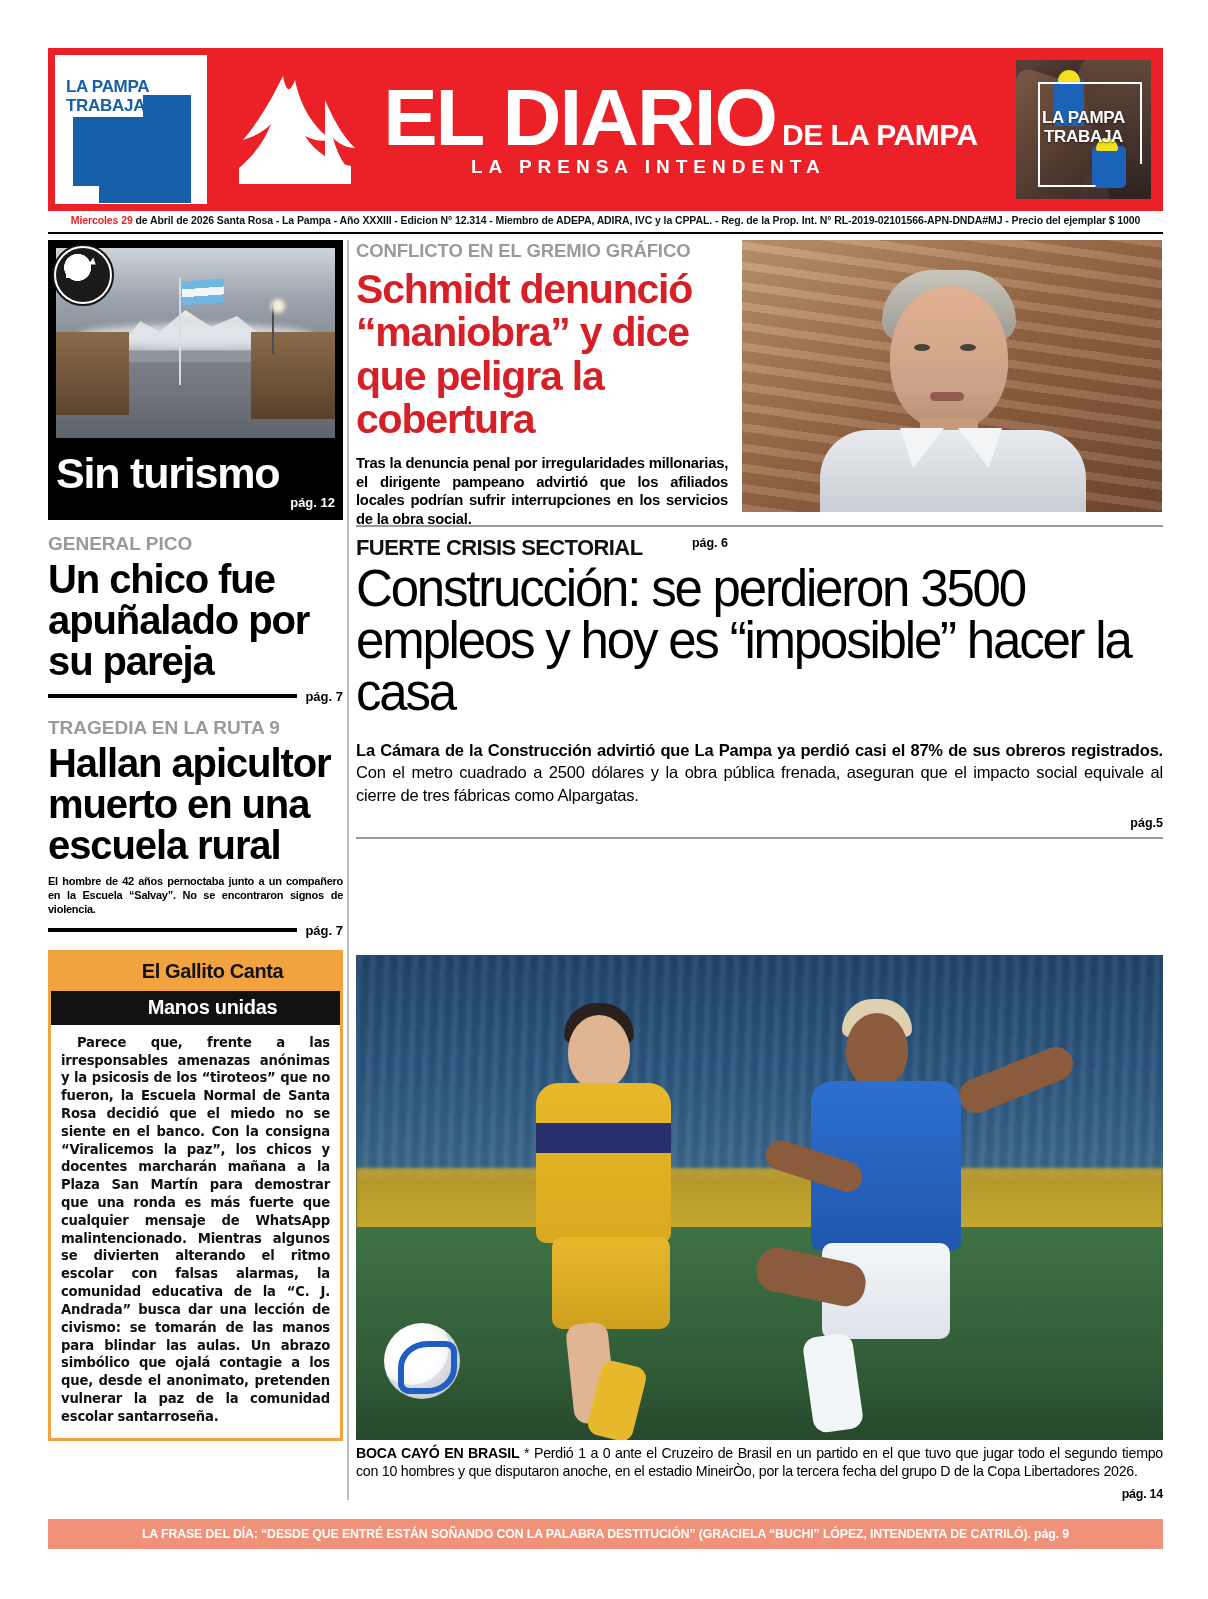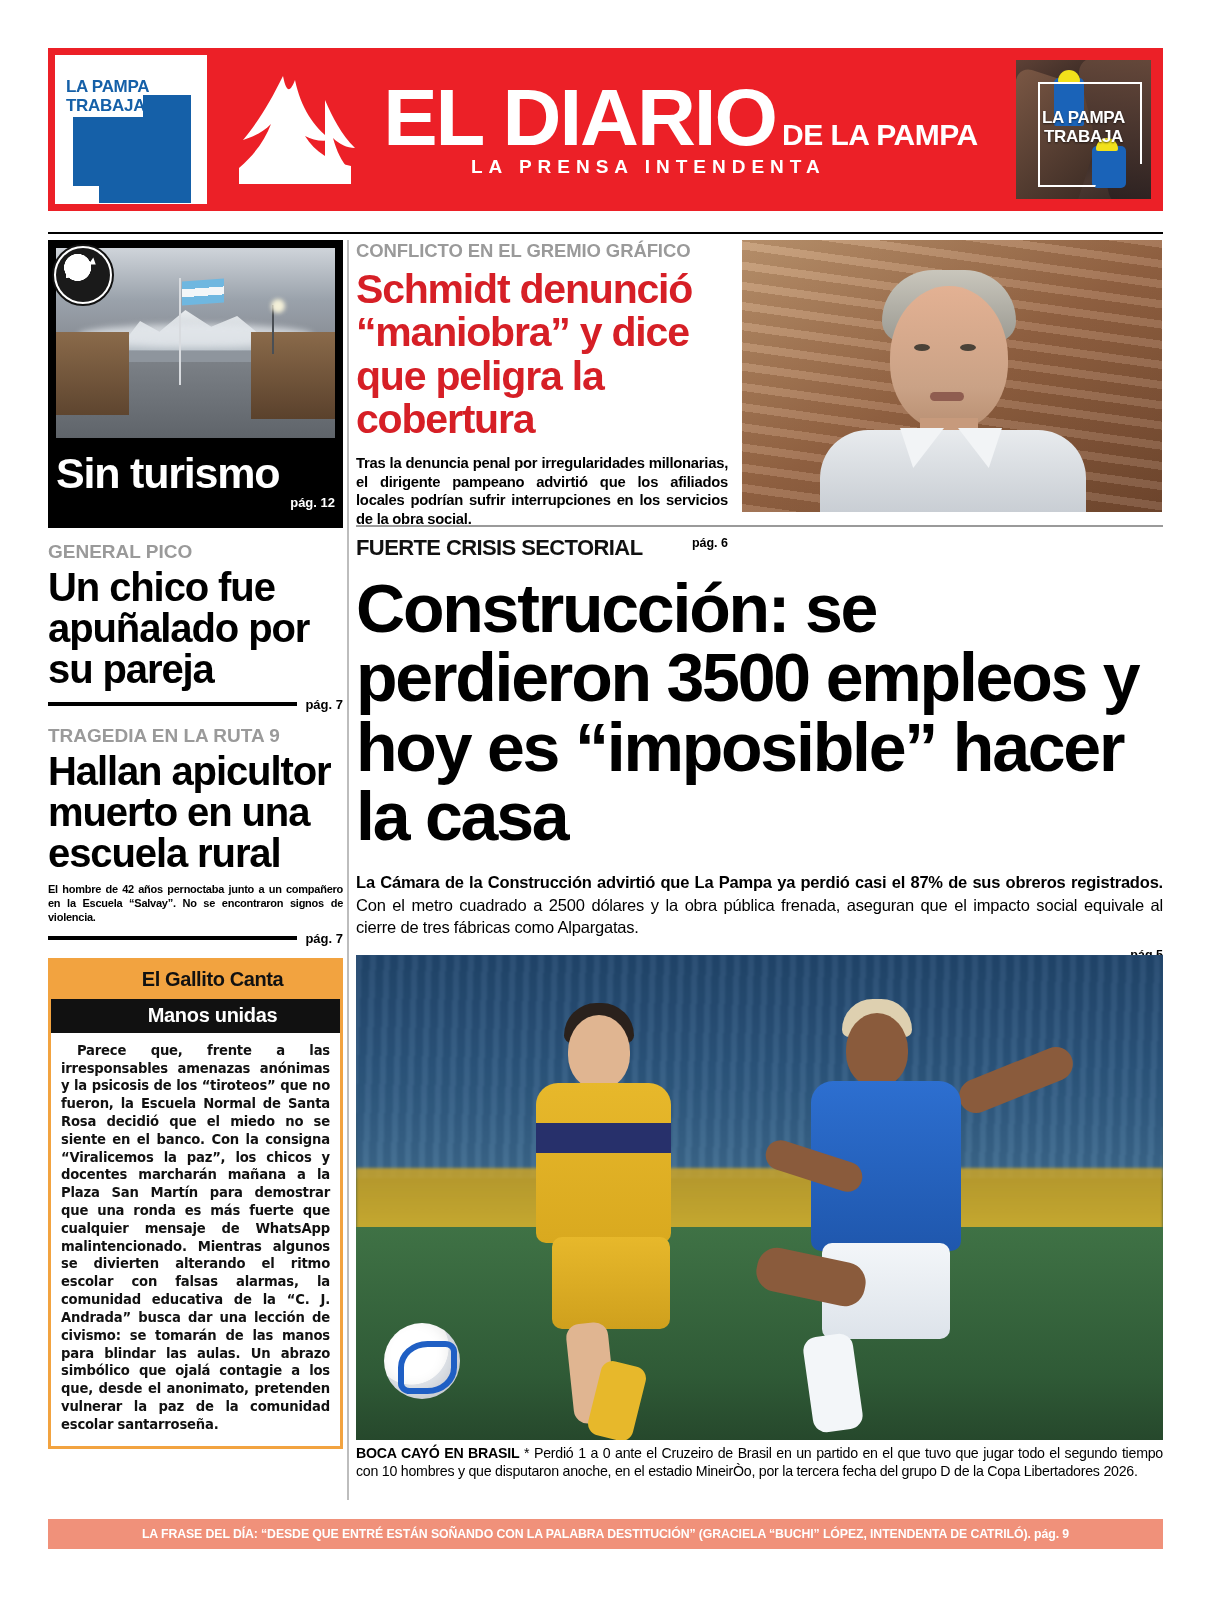--- a/index.html
+++ b/index.html
@@ -128,21 +128,21 @@
   }
   .dateline .red { color: #ec2027; }
   .rule-top {
     position: absolute; left: 48px; top: 232px; width: 1115px; height: 2px;
     background: #000;
   }
 
   
   .leftcol { position: absolute; left: 48px; top: 240px; width: 295px; }
 
-  .blackbox { background: #000; padding: 8px 8px 18px 8px; }
+  .blackbox { background: #000; padding: 8px 8px 10px 8px; }
   .blackbox .photo {
     width: 279px; height: 190px;
     position: relative; overflow: hidden;
     background: linear-gradient(#b9c0c9 0%, #9aa3ae 38%, #6f7680 60%, #5a5f66 100%);
   }
   .bp-sky { position:absolute; left:0; top:0; width:100%; height:46%;
     background: linear-gradient(#cfd4da,#9aa2ab 60%,#8b9098); }
   .bp-mtn { position:absolute; left:22%; top:28%; width:58%; height:26%;
     background: linear-gradient(#f2f4f6,#b9c1c8);
     clip-path: polygon(0 100%,14% 40%,26% 62%,42% 18%,58% 52%,74% 30%,100% 100%); }
@@ -314,22 +314,22 @@
 
   
   .mainstory { position: absolute; left: 356px; top: 525px; width: 807px; }
   .ms-rule { height: 2px; background: #9a9a9a; width: 100%; }
   .ms-kicker {
     color: #111; font-weight: bold; font-size: 22px; margin-top: 8px;
     letter-spacing: -0.6px;
     font-family: "Liberation Sans Narrow","Liberation Sans", sans-serif;
   }
   .ms-head {
-    color: #000; font-weight: bold; font-size: 68px; line-height: 1.02;
-    margin-top: 13px; letter-spacing: -2.2px;
+    color: #000; font-weight: normal; font-size: 51px; line-height: 1.02;
+    margin-top: 2px; letter-spacing: -2.2px;
     font-family: "Liberation Sans Narrow","Liberation Sans", sans-serif;
   }
   .ms-deck {
     font-size: 16.5px; line-height: 1.35; margin-top: 20px; text-align: justify;
     letter-spacing: -0.2px;
     font-family: "Liberation Sans Narrow","Liberation Sans", sans-serif;
   }
   .ms-deck b { font-weight: bold; }
   .ms-pag { text-align: right; font-size: 12.5px; font-weight: bold; margin-top: 10px; }
   .ms-rule2 { height: 2px; background: #9a9a9a; width: 100%; margin-top: 7px; }
@@ -489,20 +489,23 @@
       <div class="worker2"></div>
       <div class="helm2"></div>
       <div class="map-outline"></div>
       <div class="rtext">
         <div>LA PAMPA</div>
         <div>TRABAJA</div>
       </div>
     </div>
   </div>
 
+  <div class="dateline">
+    <span class="red">Miercoles 29</span><span> de Abril de 2026  Santa Rosa - La Pampa - Año XXXIII -   Edicion N° 12.314  - Miembro de ADEPA, ADIRA, IVC y la CPPAL. - Reg. de la Prop. Int. N° RL-2019-02101566-APN-DNDA#MJ - Precio del ejemplar $ 1000</span>
+  </div>
   <div class="rule-top"></div>
 
   <div class="vdivider"></div>
 
   <div class="leftcol">
 
     <div class="blackbox">
       <div class="photo">
         <div class="bp-sky"></div>
         <div class="bp-mtn"></div>
@@ -606,19 +609,20 @@
     <div class="sp-p2-shirt"></div>
     <div class="sp-p2-arm2"></div>
     <div class="sp-p2-shorts"></div>
     <div class="sp-p2-leg"></div>
     <div class="sp-p2-sock"></div>
     <div class="sp-ball"></div>
   </div>
 
   <div class="sportscap">
     <b>BOCA CAYÓ EN BRASIL</b><span> * Perdió 1 a 0 ante el Cruzeiro de Brasil en un partido en el que tuvo que jugar todo el segundo tiempo con 10 hombres y que disputaron anoche, en el estadio MineirÒo, por la tercera fecha del grupo D de la Copa Libertadores 2026.</span>
+    <span class="pg">pág. 14</span>
   </div>
 
   <div class="banner">
     <span>LA FRASE DEL DÍA: “DESDE QUE ENTRÉ ESTÁN SOÑANDO CON LA PALABRA DESTITUCIÓN” (GRACIELA “BUCHI” LÓPEZ, INTENDENTA DE CATRILÓ). pág. 9</span>
   </div>
 
 </div>
 
 </body></html>

